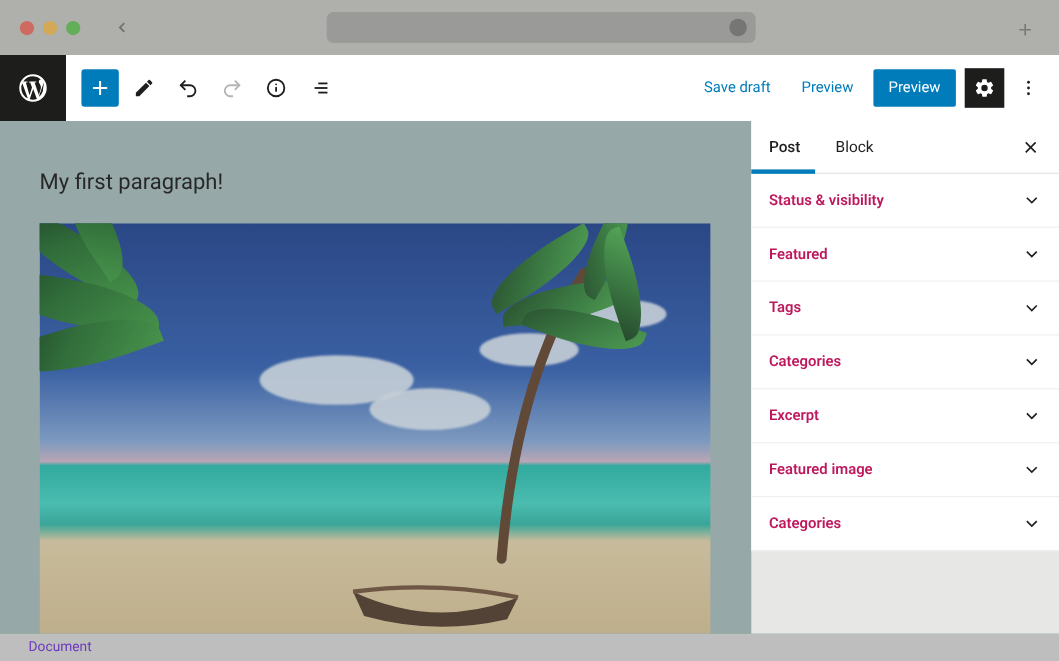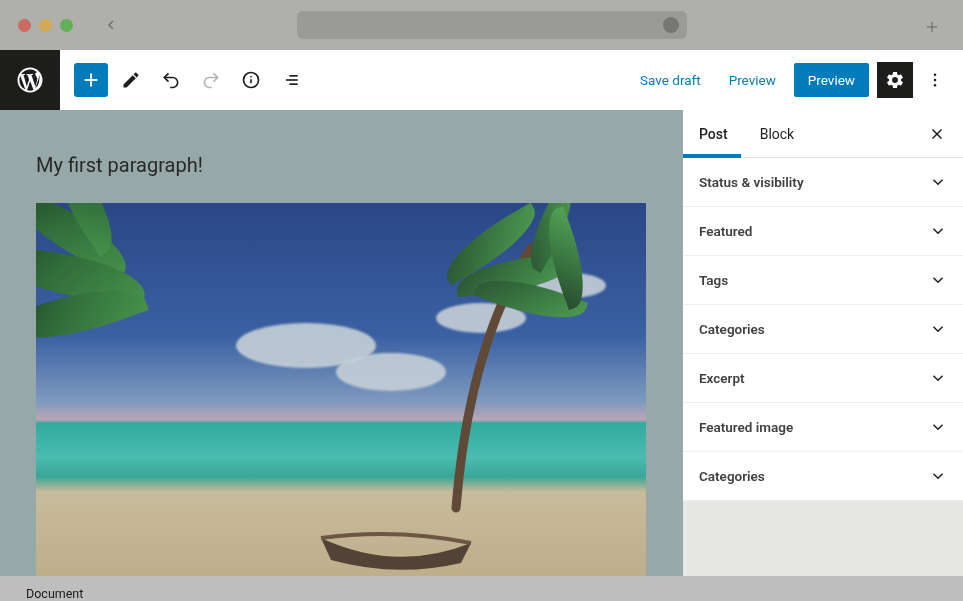--- a/index.html
+++ b/index.html
@@ -59,25 +59,25 @@
   
   .titlebar, .status{filter:brightness(.97);}
   
   .sidebar{position:absolute;right:0;top:110px;width:280px;bottom:25px;background:#e7e7e5;}
   .panel{background:#fff;text-align:right;}
   .tabs{display:flex;align-items:center;height:48px;border-bottom:1px solid #e2e2e2;position:relative;}
   .tab{padding:0 16px;height:48px;display:flex;align-items:center;font-size:14px;color:#1e1e1e;cursor:pointer;}
   .tab.active{font-weight:500;}
   .tab-ul{position:absolute;left:0;bottom:-1px;height:4px;width:58px;background:#007cba;}
   .close{margin-left:auto;margin-right:12px;width:28px;height:28px;display:flex;align-items:center;justify-content:center;color:#1e1e1e;cursor:pointer;}
-  .sec{height:49px;display:flex;align-items:center;justify-content:space-between;padding:0 16px;border-bottom:1px solid #eee;font-size:13.5px;font-weight:600;color:#404040;cursor:pointer;}
+  .sec{height:49px;display:flex;align-items:center;justify-content:space-between;padding:0 16px;border-bottom:1px solid #eee;font-size:13.5px;font-weight:600;color:#be185d;cursor:pointer;}
   .sec:first-of-type{border-top:1px solid #eee;}
   .chev{color:#1e1e1e;}
   
-  .status{position:absolute;left:0;right:0;bottom:0;height:25px;background:#dadad8;display:flex;align-items:flex-end;padding:0 26px;font-size:12.5px;color:#000000;}
+  .status{position:absolute;left:0;right:0;bottom:0;height:25px;background:#dadad8;display:flex;align-items:center;padding:0 26px;font-size:12.5px;color:#6d28d9;}
   
   .grey-overlay{position:absolute;inset:0;background:rgba(120,120,120,0.22);pointer-events:none;}
   .toolbar,.wp-logo,.sidebar{z-index:5;}
   .grey-overlay{z-index:3;}
   .sidebar{z-index:6;}
   .titlebar,.plus-tab{z-index:1;}
   svg{display:block;}
 </style>
 </head>
 <body>

